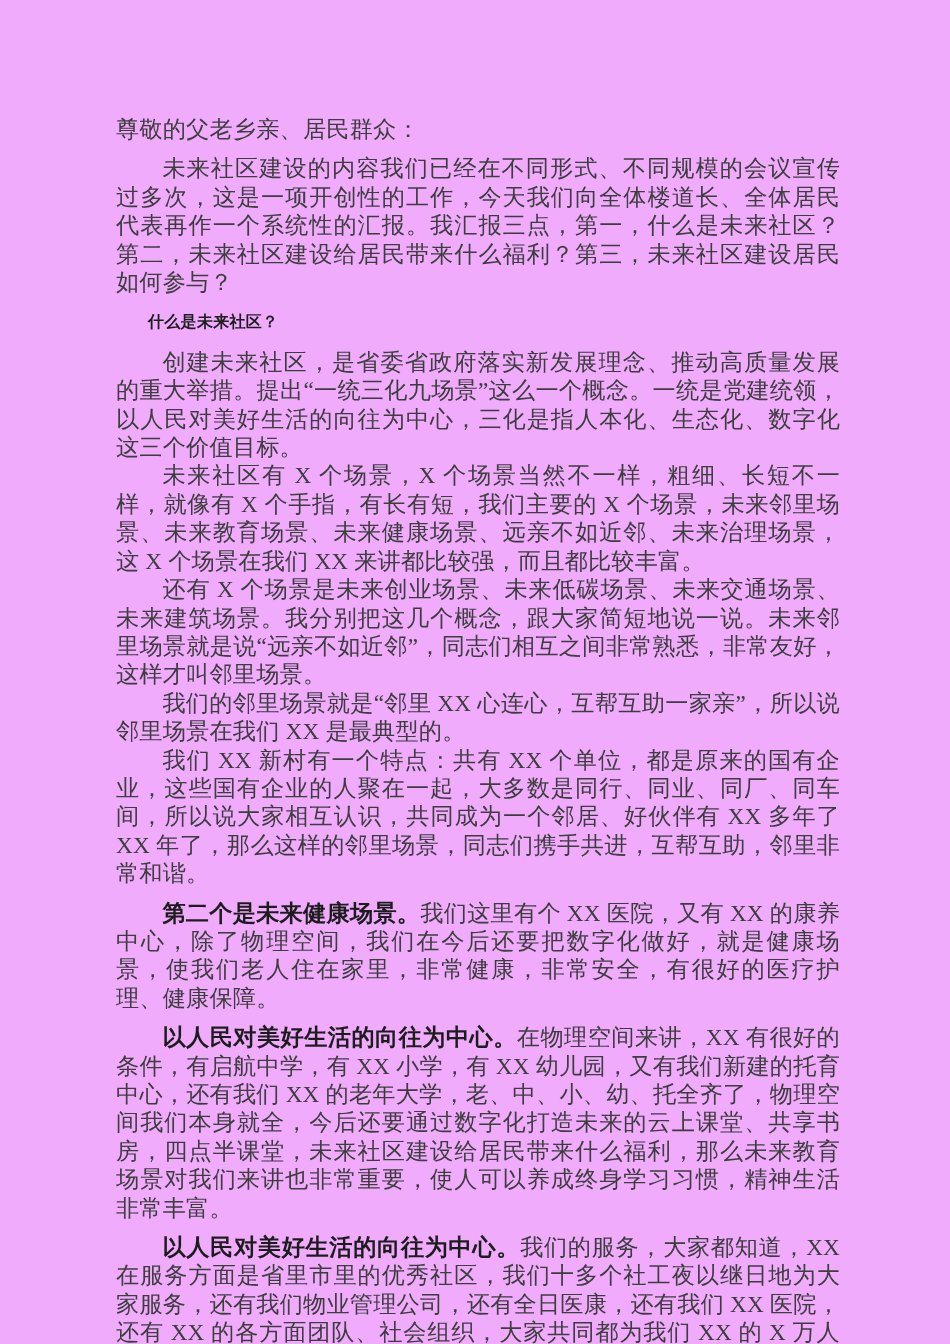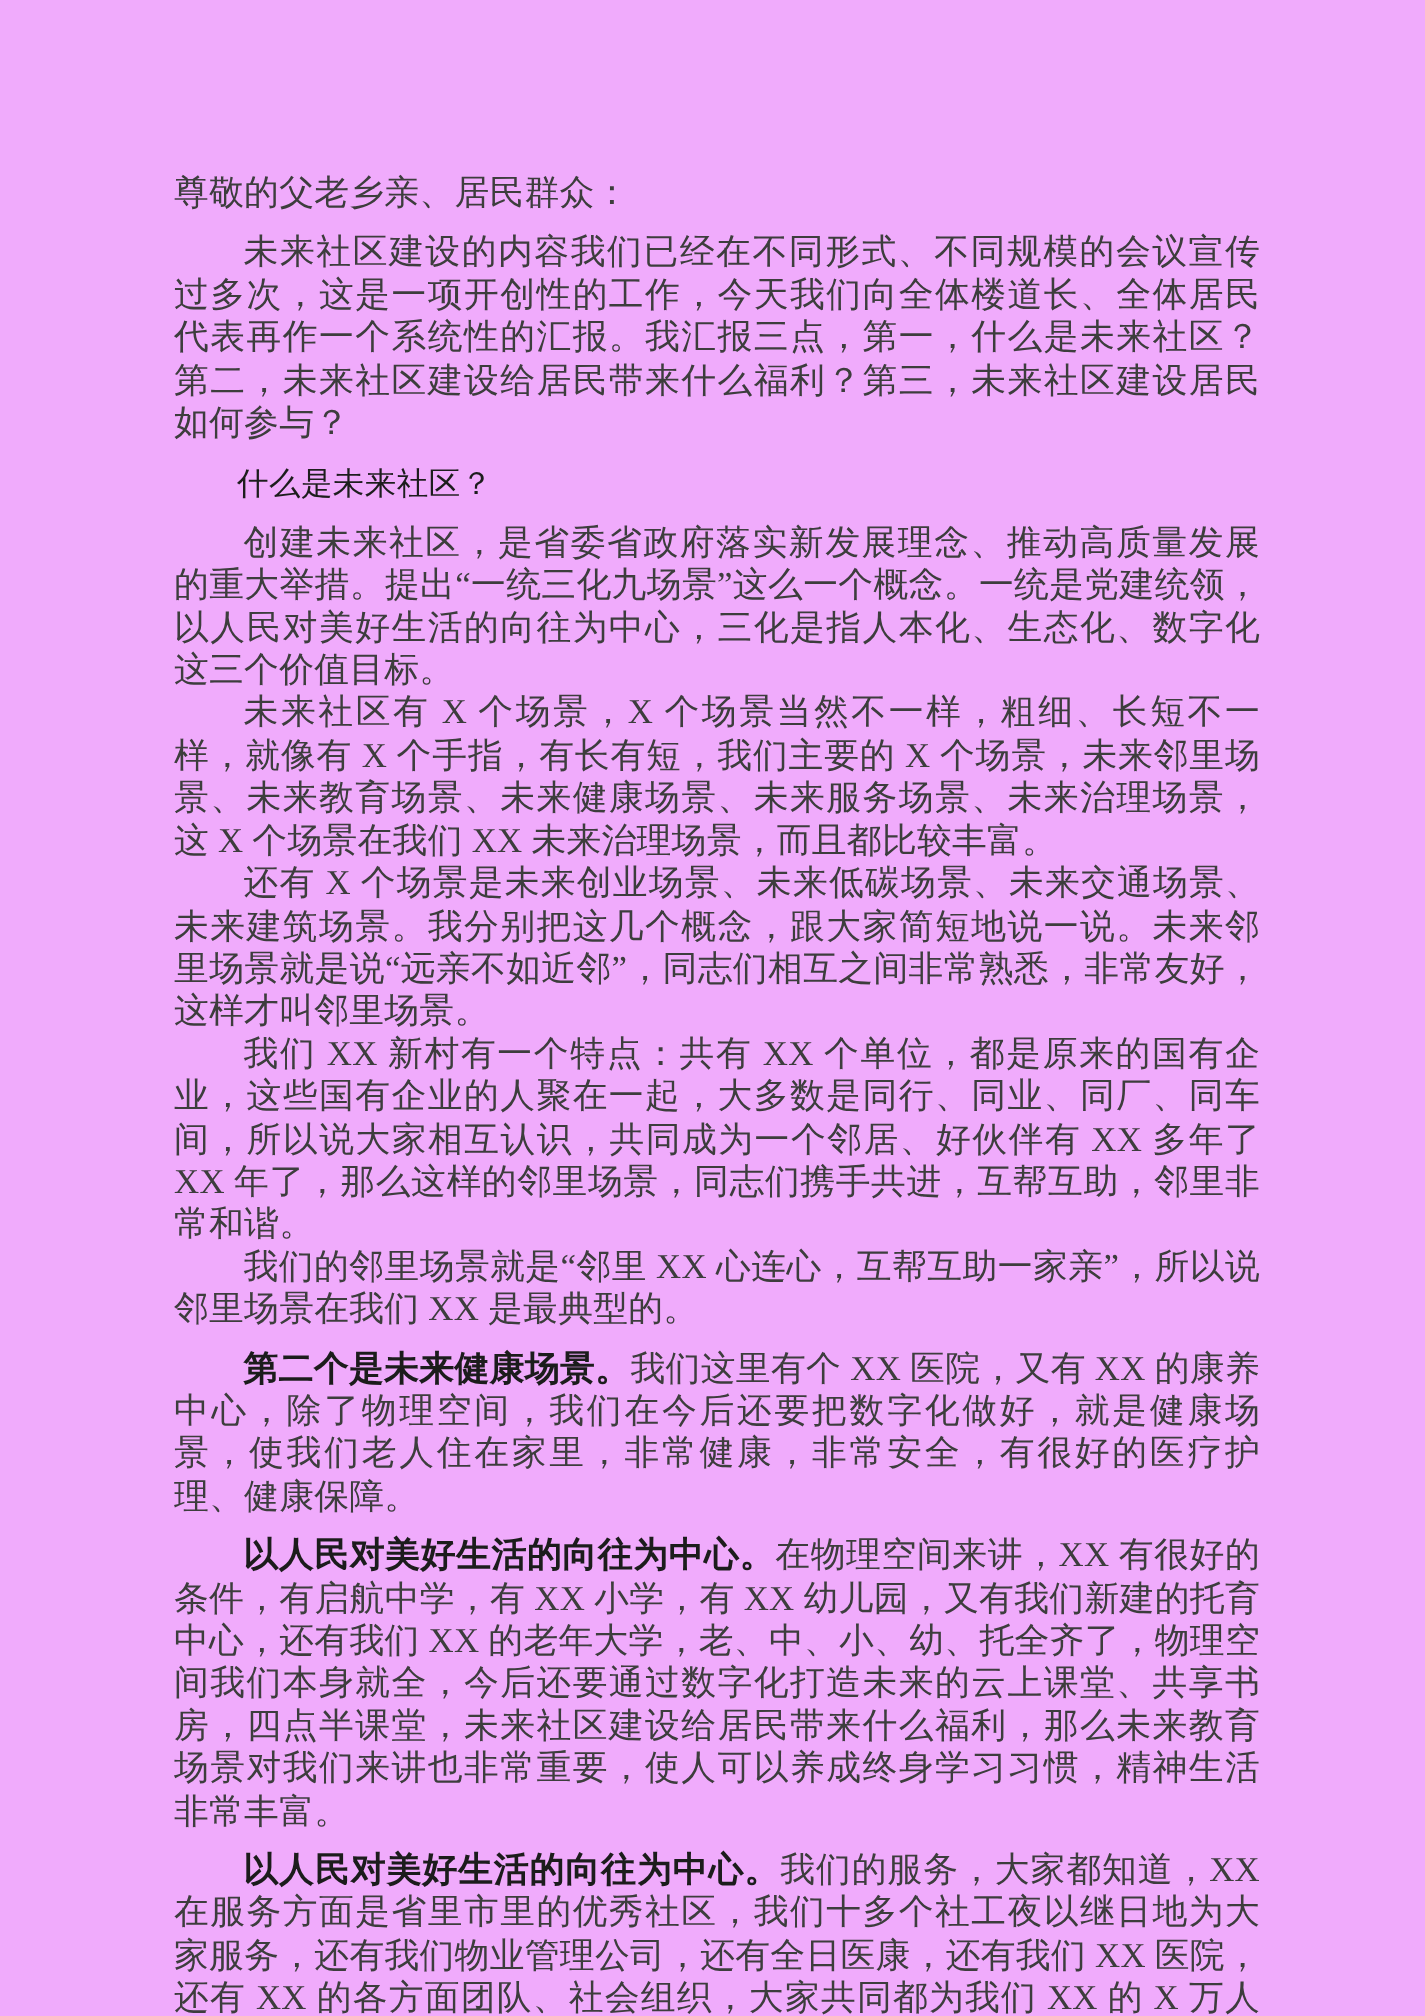--- a/index.html
+++ b/index.html
@@ -45,24 +45,24 @@
     text-indent: 0;
     margin-bottom: 11px;
   }
   p.gap {
     margin-top: 11px;
   }
   .heading-line {
     margin: 0;
     padding: 0;
     text-indent: 2em;
-    font-size: 21px;
+    font-size: 16px;
     line-height: 28.4px;
     color: #1d1d1d;
-    font-weight: normal;
+    font-weight: bold;
     font-family: "DejaVu Sans", "Liberation Sans", sans-serif;
     letter-spacing: 0.3px;
     margin-top: 12px;
     margin-bottom: 11px;
   }
   .lead {
     font-weight: bold;
     color: #1c1c1c;
     font-family: "DejaVu Sans", "Liberation Sans", sans-serif;
     letter-spacing: 0.2px;
@@ -75,27 +75,27 @@
   <div class="doc-body">
 
     <p class="para salutation">尊敬的父老乡亲、居民群众：</p>
 
     <p class="para indent">未来社区建设的内容我们已经在不同形式、不同规模的会议宣传过多次，这是一项开创性的工作，今天我们向全体楼道长、全体居民代表再作一个系统性的汇报。我汇报三点，第一，什么是未来社区？第二，未来社区建设给居民带来什么福利？第三，未来社区建设居民如何参与？</p>
 
     <p class="heading-line">什么是未来社区？</p>
 
     <p class="para indent">创建未来社区，是省委省政府落实新发展理念、推动高质量发展的重大举措。提出“一统三化九场景”这么一个概念。一统是党建统领，以人民对美好生活的向往为中心，三化是指人本化、生态化、数字化这三个价值目标。</p>
 
-    <p class="para indent">未来社区有 X 个场景，X 个场景当然不一样，粗细、长短不一样，就像有 X 个手指，有长有短，我们主要的 X 个场景，未来邻里场景、未来教育场景、未来健康场景、未来服务场景、未来治理场景，这 X 个场景在我们 XX 未来治理场景，而且都比较丰富。</p>
+    <p class="para indent">未来社区有 X 个场景，X 个场景当然不一样，粗细、长短不一样，就像有 X 个手指，有长有短，我们主要的 X 个场景，未来邻里场景、未来教育场景、未来健康场景、远亲不如近邻、未来治理场景，这 X 个场景在我们 XX 来讲都比较强，而且都比较丰富。</p>
 
     <p class="para indent">还有 X 个场景是未来创业场景、未来低碳场景、未来交通场景、未来建筑场景。我分别把这几个概念，跟大家简短地说一说。未来邻里场景就是说“远亲不如近邻”，同志们相互之间非常熟悉，非常友好，这样才叫邻里场景。</p>
 
+    <p class="para indent">我们的邻里场景就是“邻里 XX 心连心，互帮互助一家亲”，所以说邻里场景在我们 XX 是最典型的。</p>
+
     <p class="para indent">我们 XX 新村有一个特点：共有 XX 个单位，都是原来的国有企业，这些国有企业的人聚在一起，大多数是同行、同业、同厂、同车间，所以说大家相互认识，共同成为一个邻居、好伙伴有 XX 多年了 XX 年了，那么这样的邻里场景，同志们携手共进，互帮互助，邻里非常和谐。</p>
-
-    <p class="para indent">我们的邻里场景就是“邻里 XX 心连心，互帮互助一家亲”，所以说邻里场景在我们 XX 是最典型的。</p>
 
     <p class="para indent gap"><span class="lead">第二个是未来健康场景。</span><span>我们这里有个 XX 医院，又有 XX 的康养中心，除了物理空间，我们在今后还要把数字化做好，就是健康场景，使我们老人住在家里，非常健康，非常安全，有很好的医疗护理、健康保障。</span></p>
 
     <p class="para indent gap"><span class="lead">以人民对美好生活的向往为中心。</span><span>在物理空间来讲，XX 有很好的条件，有启航中学，有 XX 小学，有 XX 幼儿园，又有我们新建的托育中心，还有我们 XX 的老年大学，老、中、小、幼、托全齐了，物理空间我们本身就全，今后还要通过数字化打造未来的云上课堂、共享书房，四点半课堂，未来社区建设给居民带来什么福利，那么未来教育场景对我们来讲也非常重要，使人可以养成终身学习习惯，精神生活非常丰富。</span></p>
 
     <p class="para indent gap"><span class="lead">以人民对美好生活的向往为中心。</span><span>我们的服务，大家都知道，XX 在服务方面是省里市里的优秀社区，我们十多个社工夜以继日地为大家服务，还有我们物业管理公司，还有全日医康，还有我们 XX 医院，还有 XX 的各方面团队、社会组织，大家共同都为我们 XX 的 X 万人口服务。这样一个服务团队比较健全，提供的服务也得到老百姓比较高的认可，所以我们的服务场景是“优质生活家门口，便民服务手拉手”，我们的服务是很周到的。</span></p>
 
   </div>
 </div>
 

